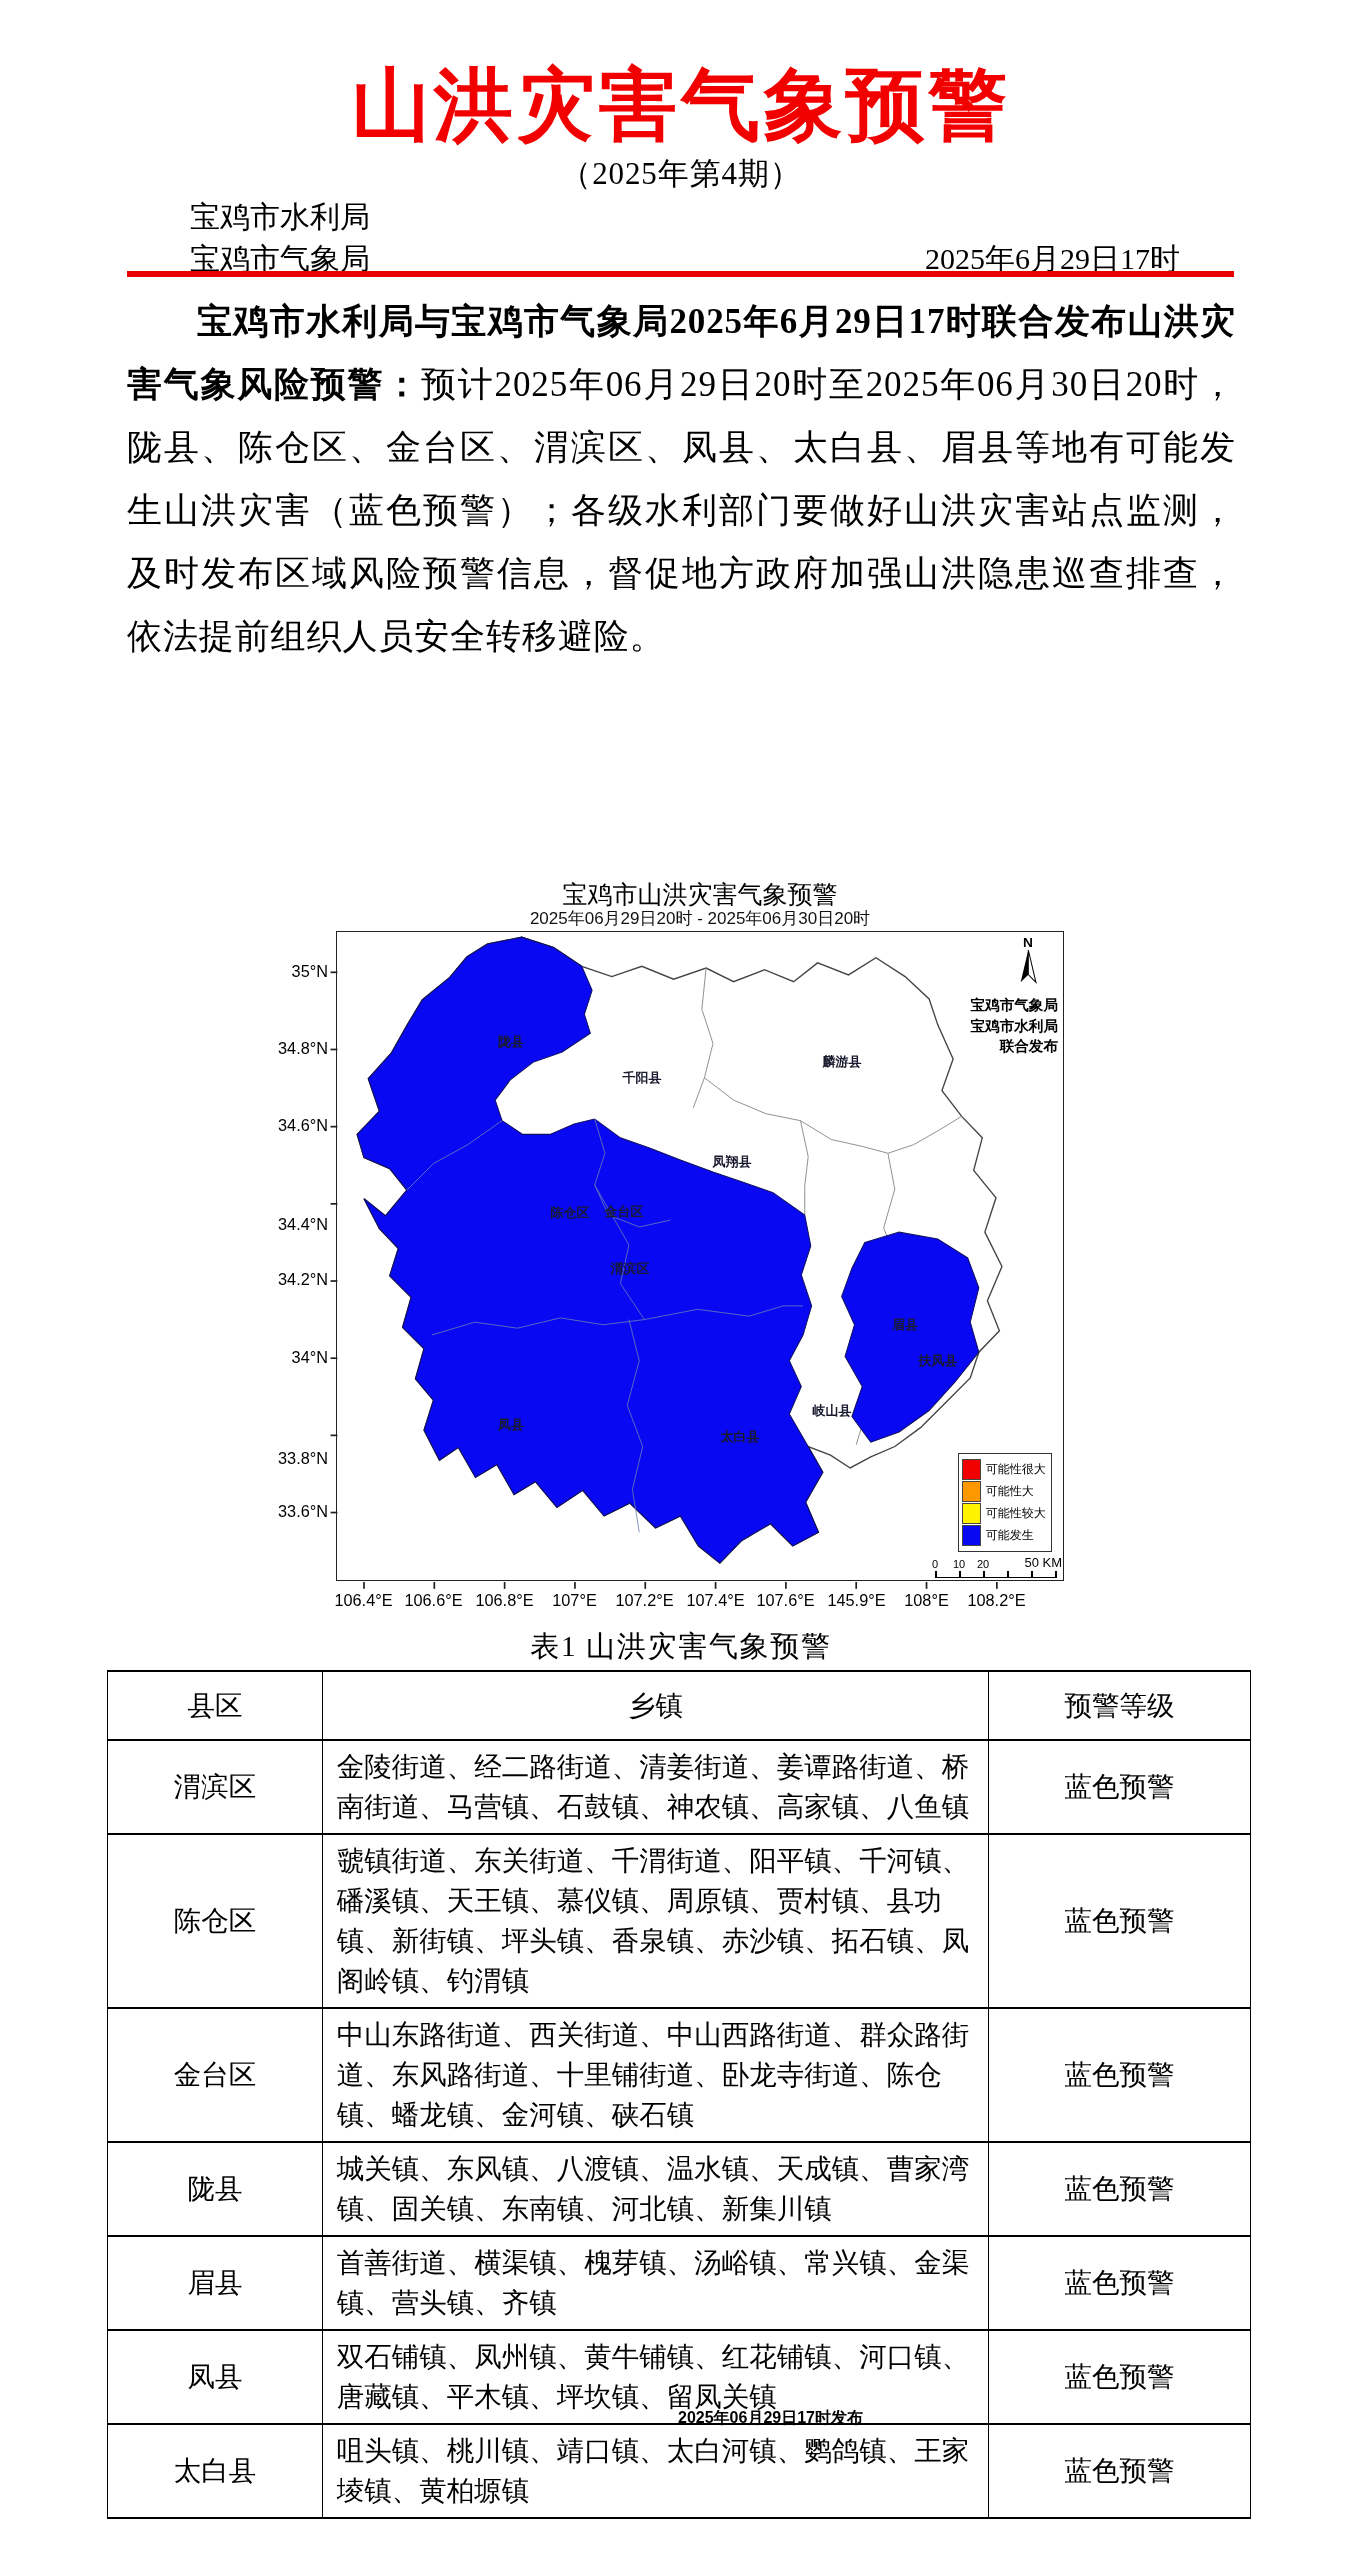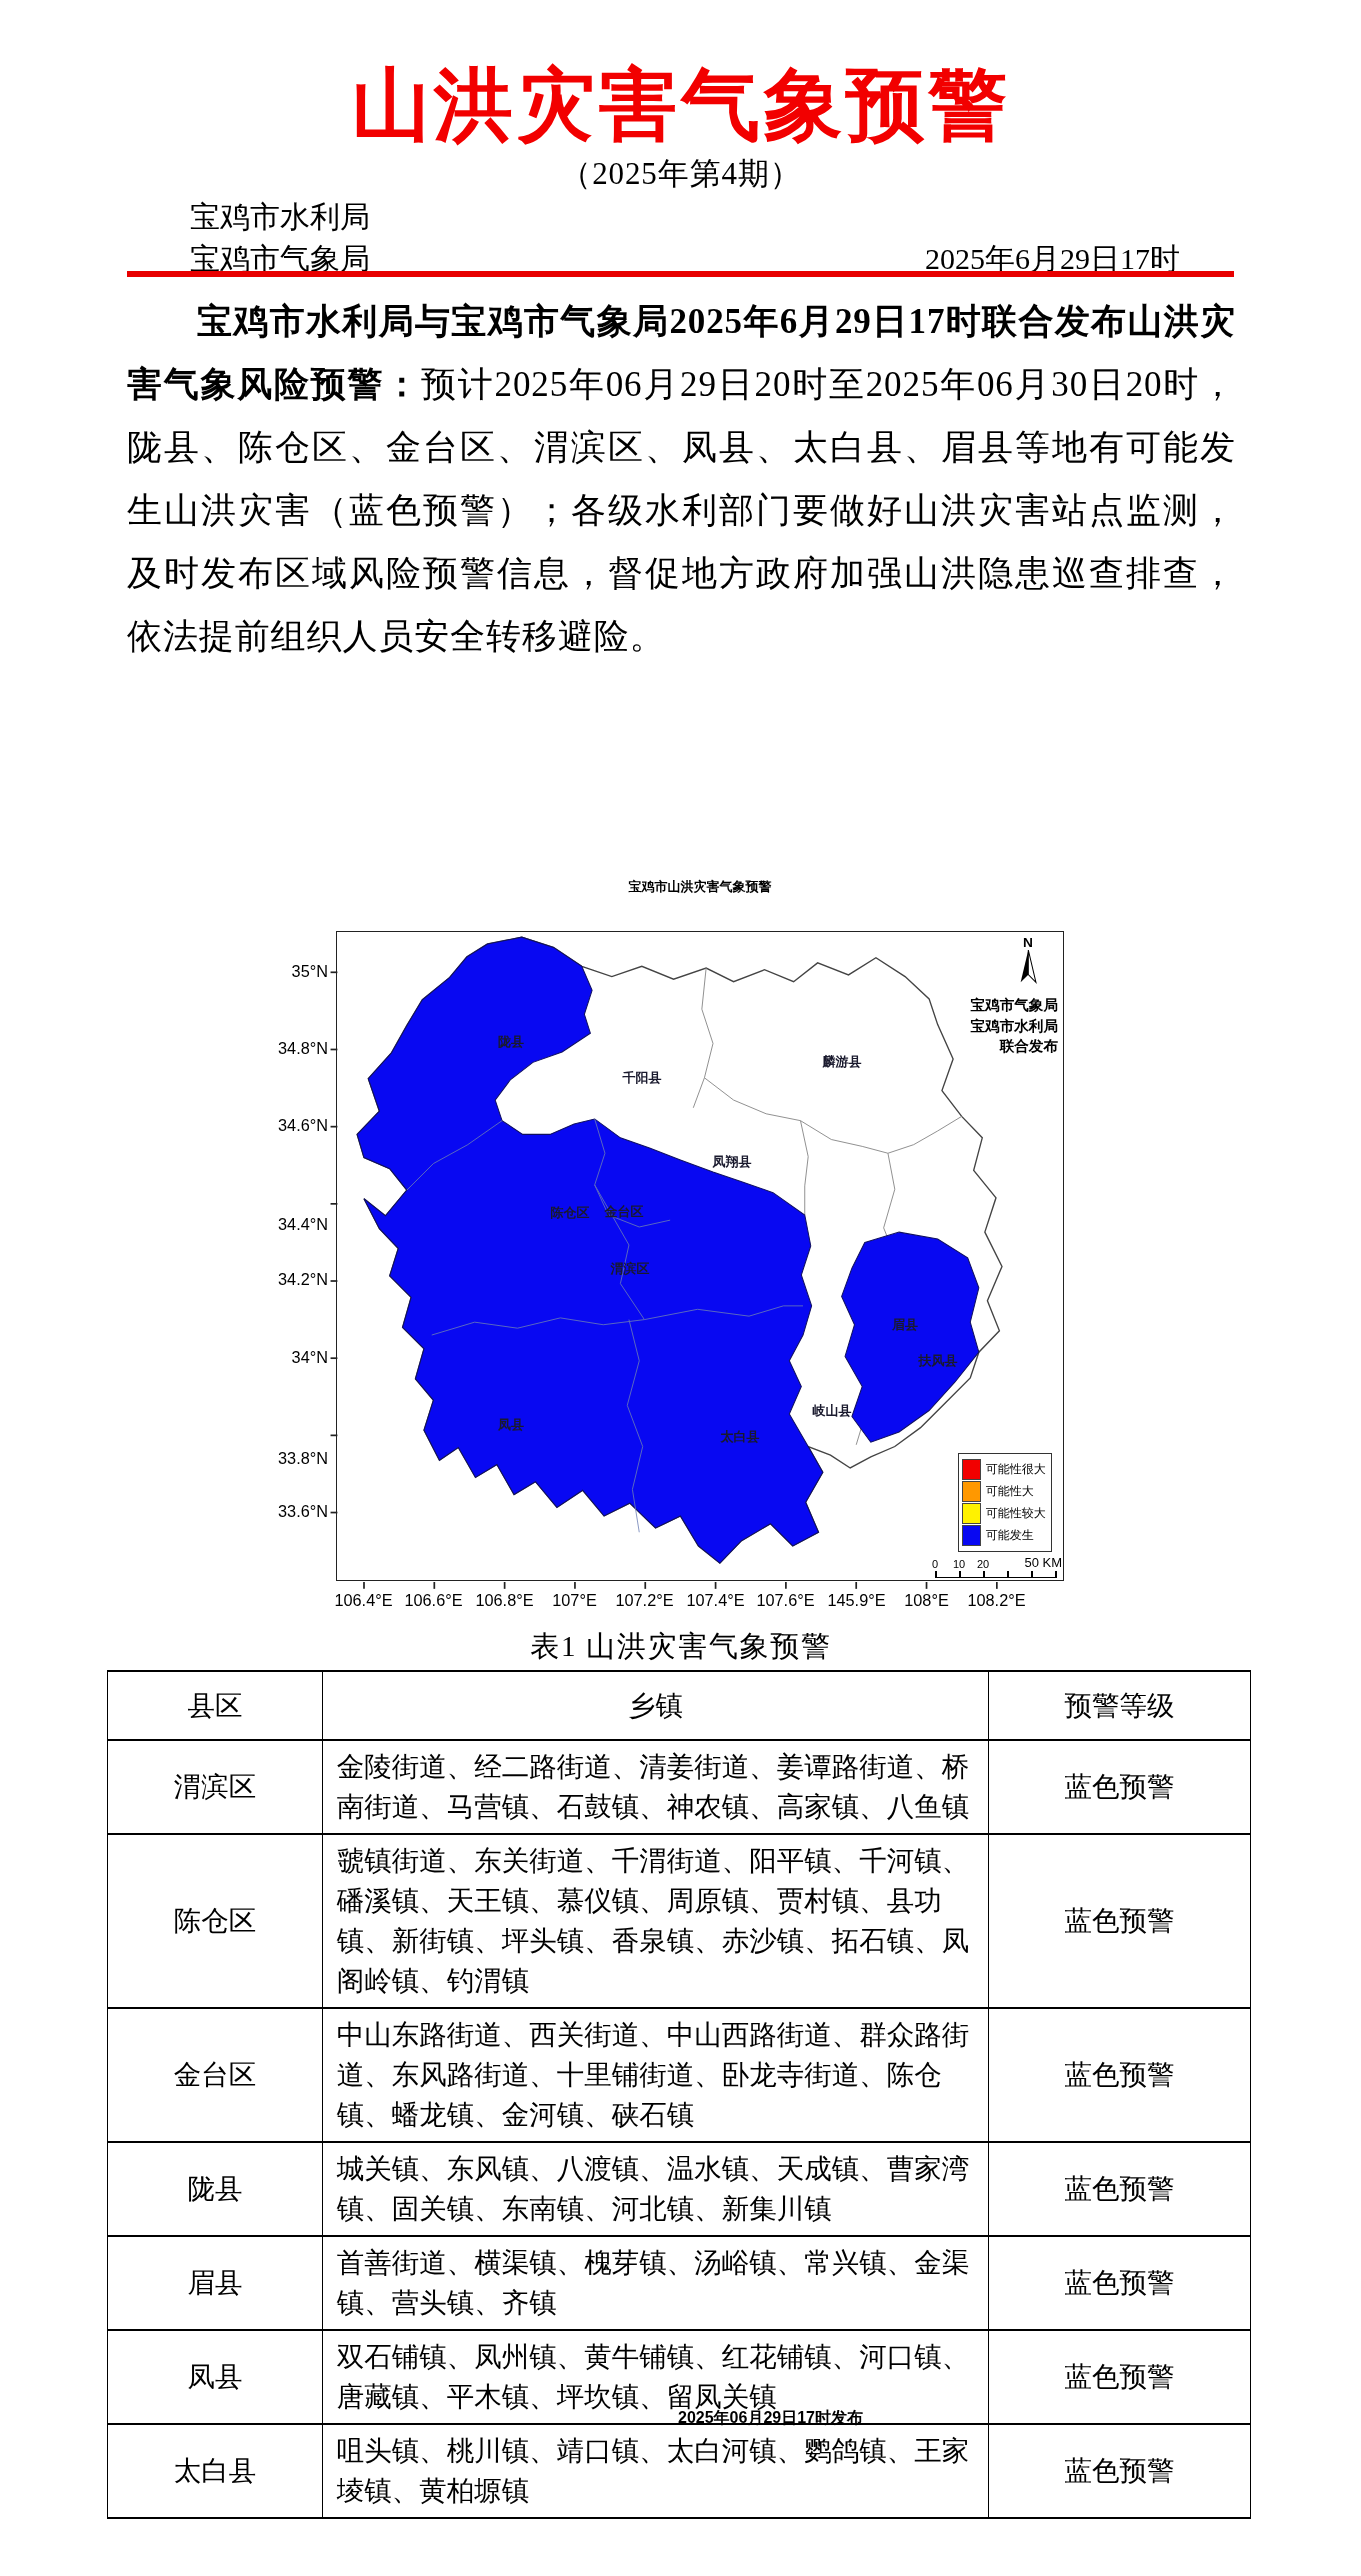--- a/index.html
+++ b/index.html
@@ -32,21 +32,21 @@
     font-size:35px; line-height:63px; text-align:justify;
     text-indent:70px; letter-spacing:0.9px;
   }
   .doc-paragraph .lead { font-weight:bold; }
 
   
   .map-figure { top:868px; left:0; width:1362px; height:755px; }
   .map-title {
     top:10.3px; left:336px; width:728px; text-align:center;
     font-family:"Liberation Sans","DejaVu Sans",sans-serif;
-    font-weight:bold; font-size:13px;
+    font-weight:normal; font-size:25px;
   }
   .map-subtitle {
     top:39px; left:336px; width:728px; text-align:center;
     font-family:"Liberation Sans","DejaVu Sans",sans-serif;
     font-size:17px; color:#111;
   }
   .map-frame {
     top:63px; left:336px; width:728px; height:650px;
     border:1.7px solid #222; background:#ffffff;
   }
@@ -128,20 +128,21 @@
 <div class="abs doc-issue">（2025年第4期）</div>
 <div class="abs agency-1">宝鸡市水利局</div>
 <div class="abs agency-2">宝鸡市气象局</div>
 <div class="abs doc-date">2025年6月29日17时</div>
 <div class="abs red-rule"></div>
 
 <p class="abs doc-paragraph"><span class="lead">宝鸡市水利局与宝鸡市气象局2025年6月29日17时联合发布山洪灾害气象风险预警：</span><span>预计2025年06月29日20时至2025年06月30日20时，陇县、陈仓区、金台区、渭滨区、凤县、太白县、眉县等地有可能发生山洪灾害（蓝色预警）；各级水利部门要做好山洪灾害站点监测，及时发布区域风险预警信息，督促地方政府加强山洪隐患巡查排查，依法提前组织人员安全转移避险。</span></p>
 
 <div class="abs map-figure">
   <div class="abs map-title">宝鸡市山洪灾害气象预警</div>
+  <div class="abs map-subtitle">2025年06月29日20时 - 2025年06月30日20时</div>
 
   <div class="abs map-frame">
     <svg width="728" height="650" viewBox="0 0 848 758">
 
       <polygon points="175,14 215,6 252,18 285,40 320,52 355,40 392,55 430,42 462,58 498,44 532,58 560,36 596,50 628,30 662,52 690,78 700,108 718,148 705,185 728,215 752,240 742,278 768,310 755,350 775,390 758,430 772,465 748,490 738,520 710,548 680,578 650,600 622,612 598,625 575,610 549,600 566,630 546,665 561,700 531,716 505,690 471,710 446,736 421,716 400,681 371,695 341,666 311,681 286,651 256,671 231,641 206,656 186,621 161,636 141,601 119,616 101,581 112,546 91,521 101,486 76,461 86,426 61,401 71,369 49,346 31,311 56,331 81,301 61,276 31,263 23,236 49,209 36,171 63,141 81,109 99,79 131,53 151,29" fill="#ffffff" stroke="#444" stroke-width="1.6"></polygon>
 
       <g stroke="#8a8a8a" stroke-width="1.1" fill="none">
         <polyline points="430,42 425,90 438,130 428,170 415,205"></polyline>
         <polyline points="428,170 462,196 500,212 540,220 576,242 612,250 642,258 672,248 700,232 728,215"></polyline>
         <polyline points="540,220 549,262 545,296 545,330"></polyline>

